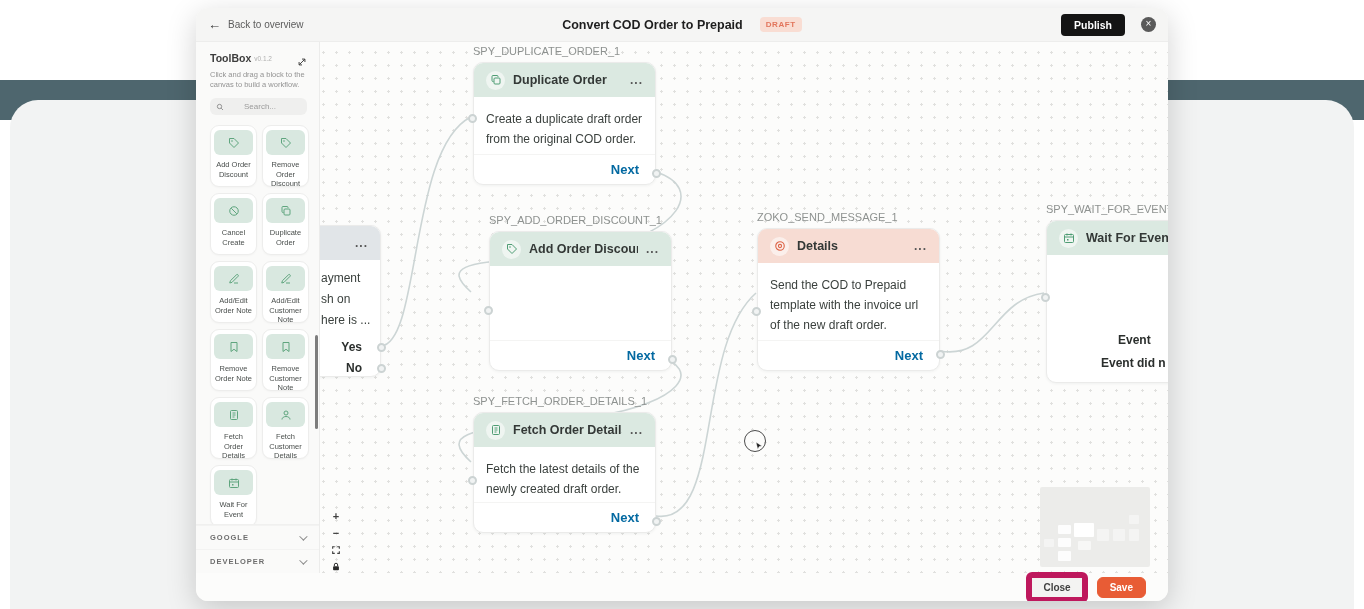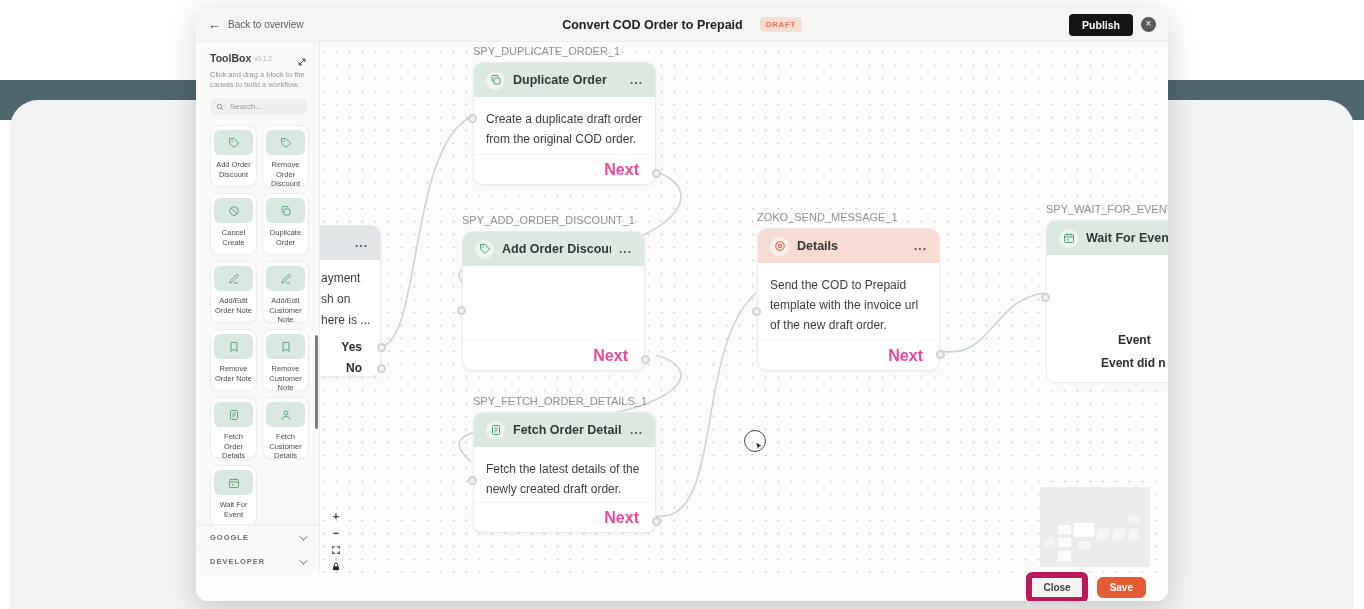--- a/index.html
+++ b/index.html
@@ -17,21 +17,21 @@
 
   
   .mheader { position:absolute; left:0; top:0; right:0; height:34px; background:#f5f5f4;
     display:flex; align-items:center; padding:0 12px; border-bottom:1px solid #ededec; z-index:40; }
   .back-link { display:flex; align-items:center; gap:7px; font-size:10px; color:#5c5c5c; cursor:pointer; }
   .back-arrow { font-size:13px; color:#333; line-height:1; }
   .mtitle-wrap { position:absolute; left:0; right:0; display:flex; justify-content:center; align-items:center; gap:17px; pointer-events:none; }
   .mtitle { font-size:12.5px; font-weight:700; color:#1e1e1e; }
   .draft-badge { background:#f9ddd3; color:#e2755c; font-size:8px; font-weight:700;
     letter-spacing:.6px; padding:3px 6px; border-radius:4px; }
-  .mheader-right { margin-left:auto; display:flex; align-items:center; gap:8px; z-index:2; }
+  .mheader-right { margin-left:auto; display:flex; align-items:center; gap:16px; z-index:2; }
   .publish-btn { background:#141414; color:#fff; font-size:10.5px; font-weight:600;
     padding:5px 13px; border:none; border-radius:4px; cursor:pointer; }
   .close-circle { width:15px; height:15px; border-radius:50%; background:#5a5a5a; color:#fff;
     font-size:10px; line-height:14px; text-align:center; cursor:pointer; }
 
   
   .canvas { position:absolute; left:0; top:34px; right:0; bottom:28px;
     background-color:#fcfcfb;
     background-image:radial-gradient(circle, #e0e0de 1px, transparent 1.3px);
     background-size:13px 13px; background-position:4px 4px; overflow:hidden; }
@@ -51,39 +51,39 @@
   .head-icon { width:19px; height:19px; border-radius:50%; display:flex; align-items:center;
     justify-content:center; flex:0 0 auto; }
   .head-icon.green  { background:rgba(255,255,255,.55); color:#4f9d74; }
   .head-icon.salmon { background:rgba(255,255,255,.55); color:#dd6448; }
   .head-icon svg { width:12px; height:12px; }
   .card-title { font-size:12.5px; font-weight:700; color:#33383 6; color:#333836; flex:1;
     white-space:nowrap; overflow:hidden; }
   .head-menu { font-size:12px; font-weight:700; color:#555; letter-spacing:1px; cursor:pointer; line-height:0.4; }
   .card-body { padding:12px 12px 8px 12px; font-size:12px; line-height:20px; color:#3a403d; min-height:54px; }
   .card-foot { display:flex; justify-content:flex-end; align-items:center; height:30px;
-    padding:0 16px; border-top:1px solid #f4f4f3; font-size:16px; font-weight:600; color:#ec4899; }
+    padding:0 16px; border-top:1px solid #f4f4f3; font-size:13px; font-weight:600; color:#0369a1; }
   .port { position:absolute; width:9px; height:9px; border-radius:50%;
     background:#f1f3f3; border:2px solid #ccd3d3; }
   .port.in  { left:-6px; }
   .port.out { right:-6px; }
   .out-row { position:absolute; font-size:12px; font-weight:600; color:#2b2f2d; }
 
   
   .toolbox { position:absolute; left:0; top:34px; bottom:28px; width:124px; background:#fafaf9;
     border-right:1px solid #ececeb; z-index:30; display:flex; flex-direction:column; }
   .tb-head { padding:10px 12px 0 14px; }
   .tb-title-row { display:flex; align-items:center; }
   .tb-title { font-size:10.5px; font-weight:700; color:#3c3c3c; }
   .tb-version { font-size:6.5px; color:#b0b0b0; margin-left:3px; }
   .tb-expand { margin-left:auto; width:10px; height:10px; color:#444; cursor:pointer; }
   .tb-expand svg { width:10px; height:10px; }
   .tb-desc { font-size:7.5px; line-height:10px; color:#939393; margin-top:6px; }
   .tb-search { margin:8px 12px 6px 14px; height:17px; background:#efefee; border-radius:6px;
-    display:flex; align-items:center; gap:6px; padding:0 6px; cursor:text; }
+    display:flex; align-items:center; gap:20px; padding:0 6px; cursor:text; }
   .tb-search svg { width:8px; height:8px; color:#7d7d7d; flex:0 0 auto; }
   .tb-search input { border:none; outline:none; background:transparent; width:100%;
     font-size:8px; color:#555; font-family:"Liberation Sans",sans-serif; }
   .tb-search input::placeholder { color:#9b9b9b; }
   .tb-grid { flex:1; overflow:hidden; padding:4px 10px 0 14px; display:grid;
     grid-template-columns:1fr 1fr; gap:6px 5px; align-content:start; position:relative; }
   .tile { background:#fff; border:1px solid #ededec; border-radius:9px; padding:4px 3px 5px 3px;
     box-shadow:0 1px 2px rgba(0,0,0,.03); cursor:grab; height:62px; }
   .tile-icon { height:25px; background:#d9e8e0; border-radius:6px; display:flex;
     align-items:center; justify-content:center; color:#5fa57e; }
@@ -244,21 +244,21 @@
           <span class="card-title">Duplicate Order</span>
           <span class="head-menu">...</span>
         </div>
         <div class="card-body">Create a duplicate draft order from the original COD order.</div>
         <div class="card-foot" style="position:absolute; left:0; right:0; bottom:0;">Next</div>
         <span class="port in" style="top:51px;"></span>
         <span class="port out" style="top:106px;"></span>
       </div>
     </div>
 
-    <div class="node" style="left:266px; top:172px;">
+    <div class="node" style="left:293px; top:172px;">
       <div class="node-label">SPY_ADD_ORDER_DISCOUNT_1</div>
       <div class="card" style="height:140px;">
         <div class="card-head green">
           <span class="head-icon green">
               <svg>
                 <use href="#i-tag"></use>
               </svg>
             </span>
           <span class="card-title">Add Order Discount</span>
           <span class="head-menu">...</span>

